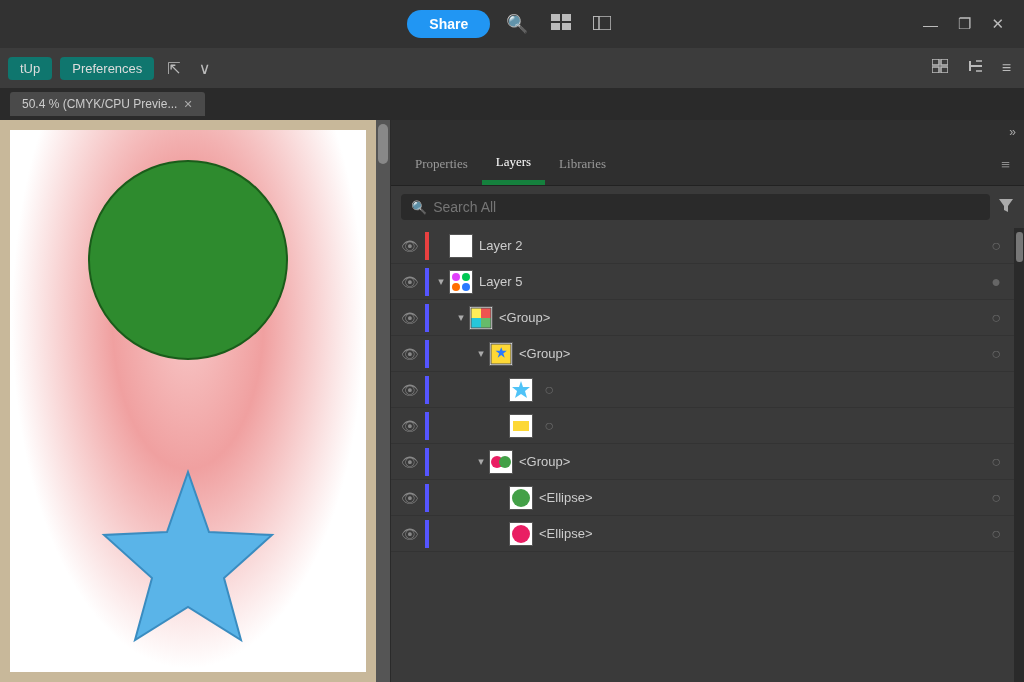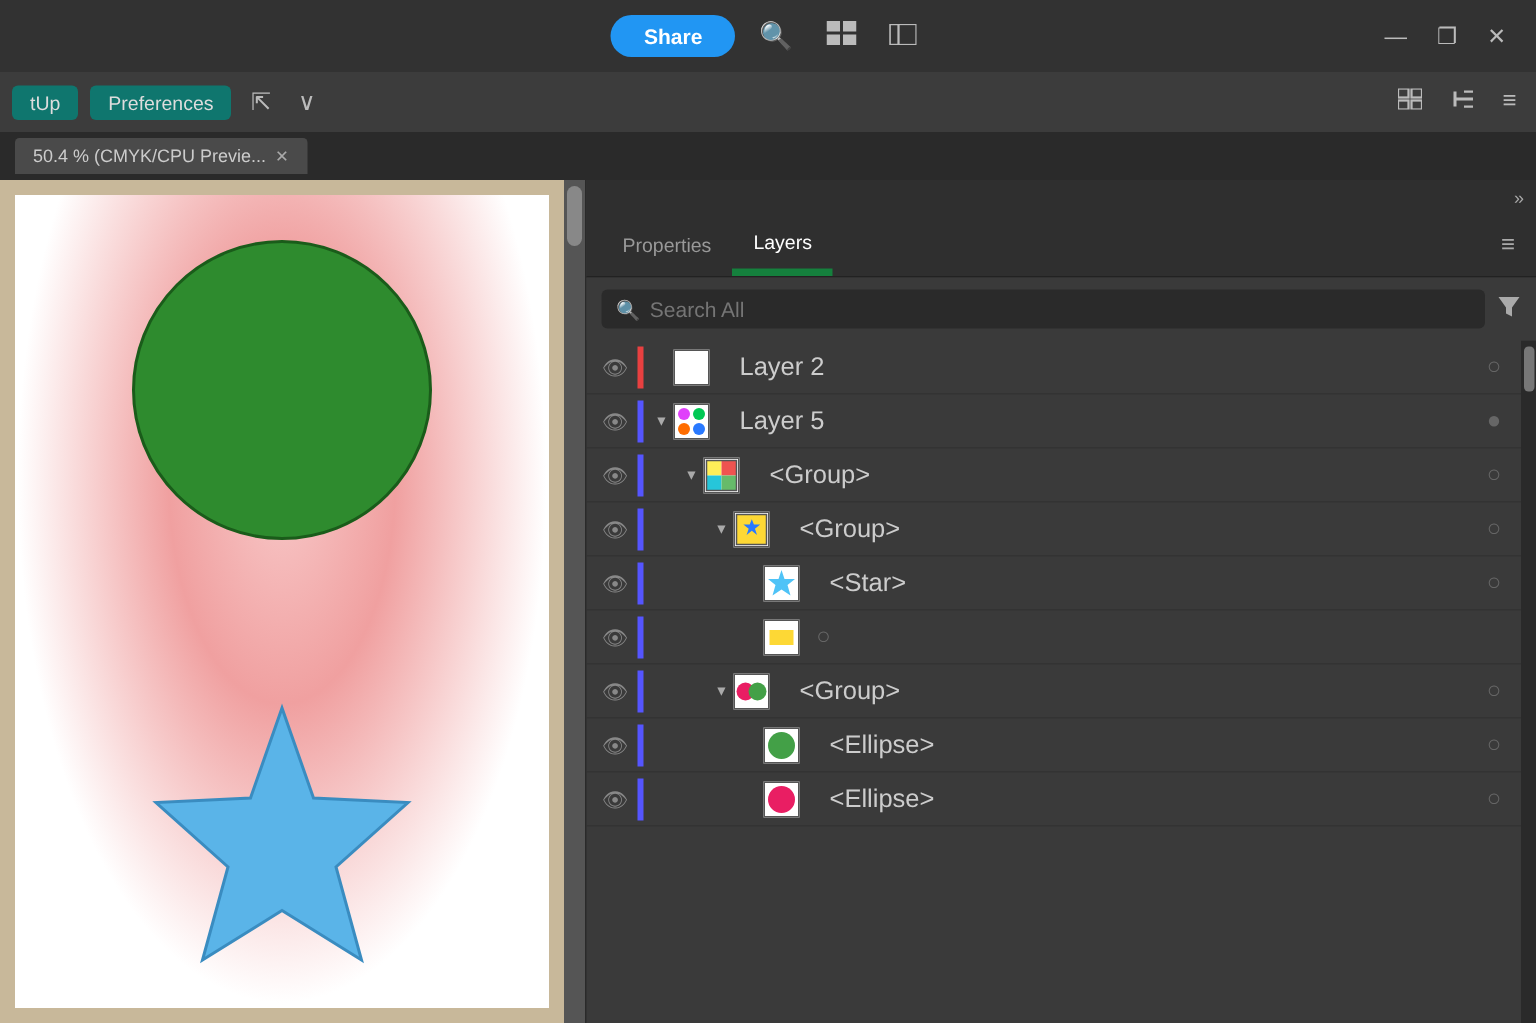--- a/index.html
+++ b/index.html
@@ -210,20 +210,21 @@
       border-left: 1px solid #2a2a2a;
     }
 
     .panel-tabs {
       display: flex;
       align-items: center;
       background: #2f2f2f;
       padding: 0 10px;
       border-bottom: 1px solid #222;
       flex-shrink: 0;
+      font-family: Liberation Serif, serif;
     }
 
     .panel-tab {
       color: #999;
       font-size: 13px;
       padding: 10px 14px;
       cursor: pointer;
       border-bottom: 2px solid transparent;
     }
 
@@ -327,23 +328,22 @@
       border: 1px solid #555;
       background: white;
       display: flex;
       align-items: center;
       justify-content: center;
       font-size: 8px;
     }
 
     .layer-name {
       color: #ccc;
-      font-size: 17px;
+      font-size: 13px;
       flex: 1;
-      margin-left: 14px;
     }
 
     .layer-circle-btn {
       color: #666;
       font-size: 16px;
       width: 20px;
       text-align: center;
     }
 
     .panel-header-extra {
@@ -495,20 +495,23 @@
         <span class="double-chevron">»</span>
       </div>
 
       <div class="panel-tabs">
         <div class="panel-tab">
           <span>Properties</span>
         </div>
         <div class="panel-tab active">
           <span>Layers</span>
         </div>
+        <div class="panel-tab">
+          <span>Libraries</span>
+        </div>
         <span class="panel-menu-icon">≡</span>
       </div>
 
       <div class="search-bar">
         <div class="search-input-wrap">
           <span class="search-icon">🔍</span>
           <input class="search-input" type="text" placeholder="Search All" style="">
         </div>
         <span class="filter-icon">
           <svg width="16" height="16" viewBox="0 0 16 16">
@@ -588,21 +591,20 @@
             <div class="color-bar" style="background:#5555ff;"></div>
             <span style="width:60px;flex-shrink:0;"></span>
             <span class="chevron"></span>
 
             <div class="layer-thumb">
               <svg width="22" height="22" viewBox="0 0 22 22">
                 <rect x="0" y="0" width="22" height="22" fill="white"></rect>
                 <polygon points="11,2 13,8 20,8 15,12 17,19 11,15 5,19 7,12 2,8 9,8" fill="#4fc3f7"></polygon>
               </svg>
             </div>
-            <span class="layer-name">&lt;Star&gt;</span>
             <span class="layer-circle-btn">○</span>
           </div>
 
           <div class="layer-row">
             <span class="eye-icon">👁</span>
             <div class="color-bar" style="background:#5555ff;"></div>
             <span style="width:60px;flex-shrink:0;"></span>
             <span class="chevron"></span>
 
             <div class="layer-thumb">

